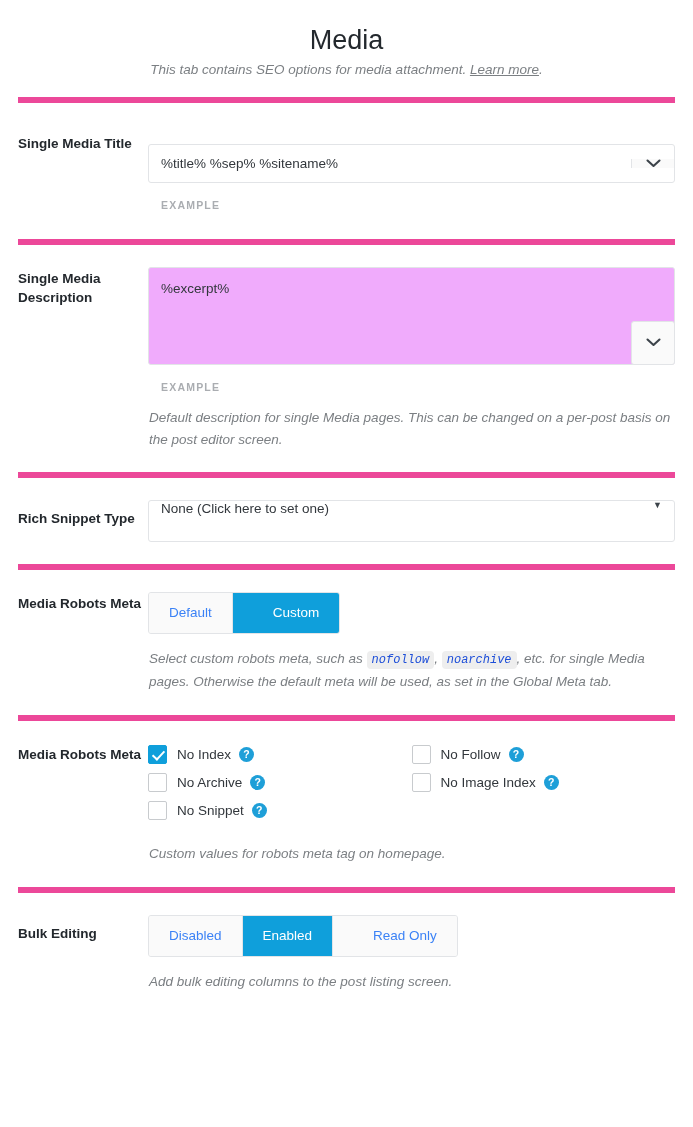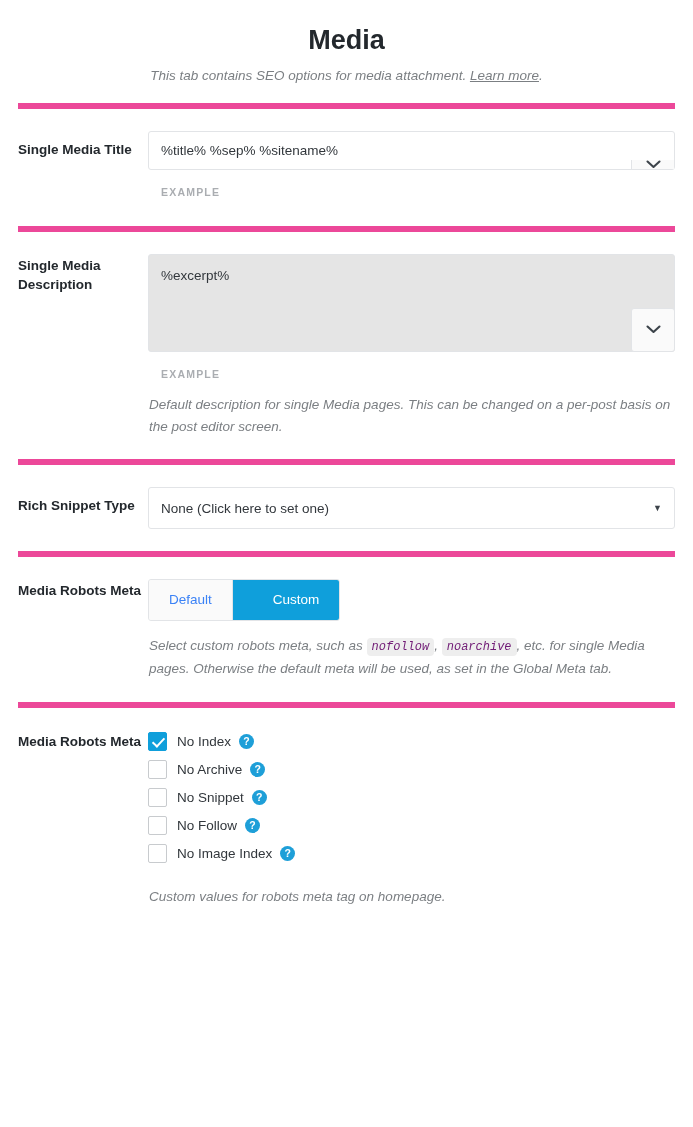--- a/index.html
+++ b/index.html
@@ -12,23 +12,23 @@
     font-family: "Liberation Sans", sans-serif;
     color: #23282d;
     -webkit-font-smoothing: antialiased;
   }
   .page { width: 693px; position: relative; padding-bottom: 30px; }
 
   
   .header { padding: 24px 18px 16px; text-align: center; }
   .header-title {
     font-size: 27px;
-    font-weight: 700;
+    font-weight: 400;
     color: #23282d;
-    margin: 0 0 10px 0;
+    margin: 0 0 4px 0;
     line-height: 1.2;
   }
   .header-desc {
     font-size: 13.5px;
     font-style: italic;
     color: #7b7f83;
     margin: 0;
     line-height: 1.5;
   }
   .header-desc a {
@@ -57,21 +57,22 @@
   .row-label.tight { padding-top: 2px; }
   .row-field { flex: 1 1 auto; min-width: 0; position: relative; }
 
   
   .input-wrap {
     position: relative;
     border: 1px solid #e2e4e7;
     background: #fff;
     border-radius: 3px;
     display: flex;
-    align-items: flex-end;
+    align-items: center;
+    margin-top: 19px;
   }
   .text-input {
     flex: 1 1 auto;
     border: 0;
     outline: none;
     background: transparent;
     font-family: "Liberation Sans", sans-serif;
     font-size: 13.5px;
     color: #32373c;
     padding: 11px 12px;
@@ -86,21 +87,21 @@
     align-items: center;
     justify-content: center;
     cursor: pointer;
     color: #3c434a;
   }
   .chevron-btn svg { display: block; }
 
   .textarea-wrap {
     position: relative;
     border: 1px solid #e2e4e7;
-    background: #e5e5e5;
+    background: #f0abfc;
     border-radius: 3px;
     height: 98px;
   }
   .textarea-input {
     width: 100%;
     height: 100%;
     border: 0;
     outline: none;
     resize: none;
     background: transparent;
@@ -123,21 +124,20 @@
   }
 
   
   .select-wrap {
     position: relative;
     border: 1px solid #e2e4e7;
     background: #fff;
     border-radius: 3px;
     height: 42px;
     display: flex;
-    align-items: center;
     padding: 0 12px;
     cursor: pointer;
   }
   .select-value {
     font-size: 13.5px;
     color: #32373c;
     flex: 1 1 auto;
   }
   .select-arrow {
     font-size: 9px;
@@ -174,21 +174,21 @@
     font-style: italic;
     color: #7b7f83;
     line-height: 1.62;
     margin: 14px 1px 0 1px;
   }
   .help code {
     font-family: "Liberation Mono", monospace;
     font-style: italic;
     font-size: 12px;
     background: #eeeeee;
-    color: #701a75;
+    color: #1d4ed8;
     padding: 2px 5px;
     border-radius: 4px;
   }
 
   
   .toggle-group {
     display: inline-flex;
     border: 1px solid #e2e4e7;
     border-radius: 3px;
     overflow: hidden;
@@ -211,21 +211,20 @@
   .toggle-btn.active {
     background: #0f9fdb;
     color: #ffffff;
   }
 
   
   .cb-grid {
     display: flex;
     flex-wrap: wrap;
     padding-top: 2px;
-    flex-direction: column;
   }
   .cb-col { width: 50%; }
   .cb-item {
     display: flex;
     align-items: center;
     margin-bottom: 9px;
   }
   .cb-box {
     width: 19px; height: 19px;
     flex: 0 0 19px;
@@ -362,14 +361,25 @@
             <div class="cb-box"></div>
             <span class="cb-label">No Image Index</span>
             <span class="help-icon">?</span>
           </div>
         </div>
       </div>
       <div class="help">Custom values for robots meta tag on homepage.</div>
     </div>
   </div>
 
+  <div class="row">
+    <div class="row-label">Bulk Editing</div>
+    <div class="row-field">
+      <div class="toggle-group">
+        <button class="toggle-btn">Disabled</button>
+        <button class="toggle-btn active">Enabled</button>
+        <button class="toggle-btn">Read Only</button>
+      </div>
+      <div class="help">Add bulk editing columns to the post listing screen.</div>
+    </div>
+  </div>
 
 </div>
 
 </body></html>

